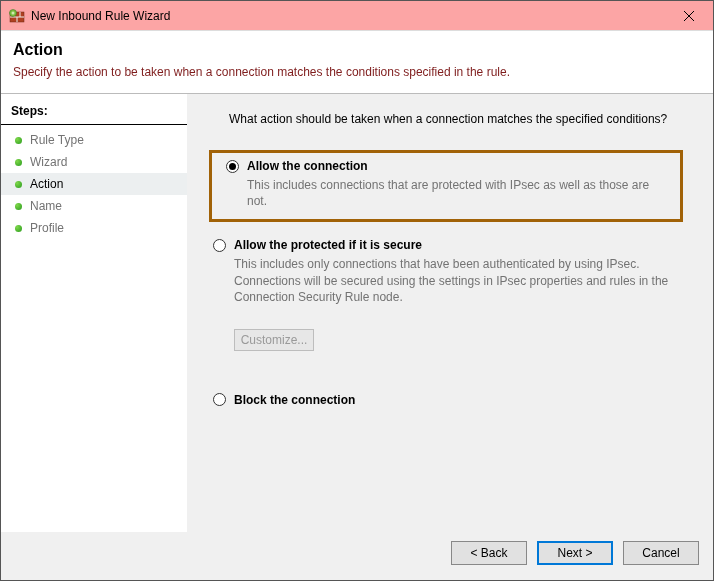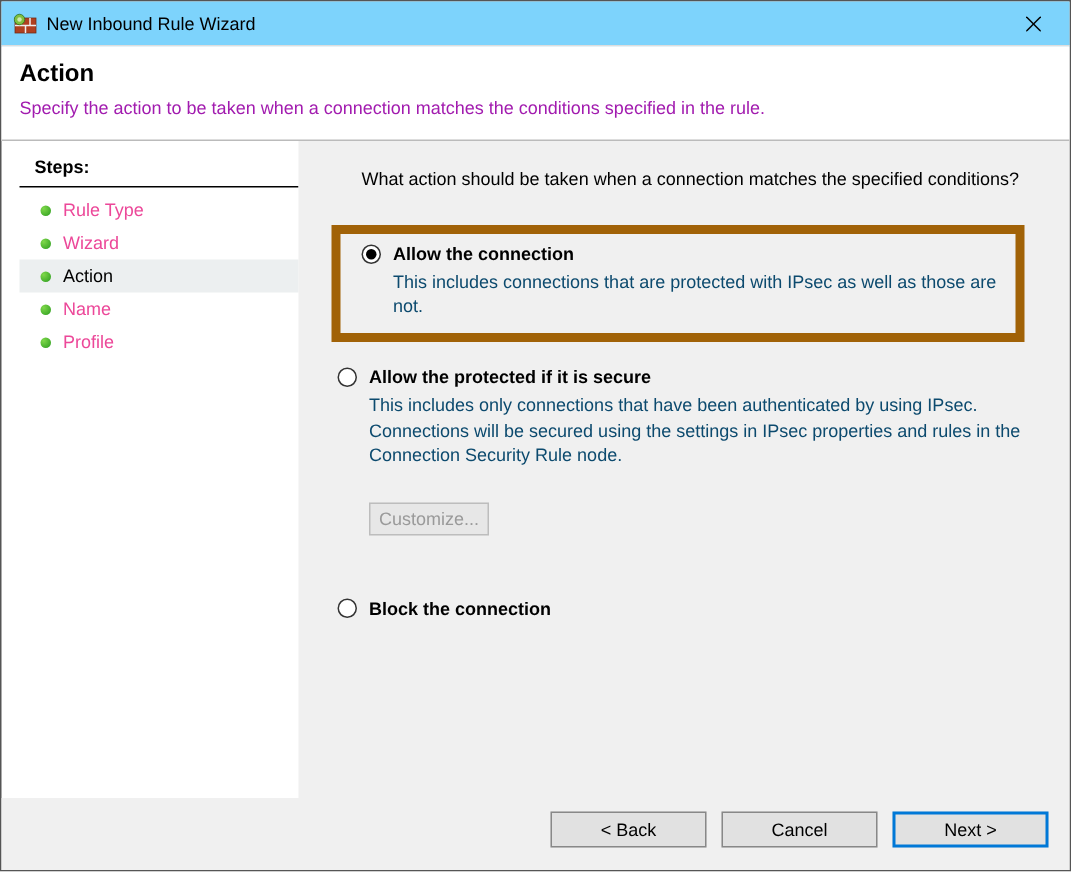--- a/index.html
+++ b/index.html
@@ -17,46 +17,45 @@
     display: flex;
     flex-direction: column;
     background: #fff;
   }
   .titlebar {
     height: 30px;
     display: flex;
     align-items: center;
     border-bottom: 1px solid #ddd;
     padding: 0 2px 0 8px;
-    background: #7dd3fc;
+    background: #fca5a5;
   }
   .titlebar .app-icon {
     width: 16px; height: 16px; margin-right: 6px;
     display: inline-flex; align-items: center; justify-content: center;
   }
   .titlebar .title { flex: 1; font-size: 12px; }
   .titlebar .close {
     width: 44px; height: 28px;
     display: flex; align-items: center; justify-content: center;
     font-size: 14px; color: #000;
   }
 
   .header {
     padding: 10px 12px 14px 12px;
     border-bottom: 1px solid #bbb;
     background: #fff;
   }
   .header h1 { margin: 0 0 6px 0; font-size: 16px; font-weight: bold; }
-  .header .subtitle { font-size: 12px; color: #a21caf; }
+  .header .subtitle { font-size: 12px; color: #7f1d1d; }
 
   .body {
     flex: 1;
     display: flex;
     min-height: 0;
-    padding-left: 12px;
   }
   .sidebar {
     width: 186px;
     background: #fff;
     border-right: 0;
     padding-top: 6px;
   }
   .steps-label {
     font-weight: bold;
     padding: 4px 10px 6px 10px;
@@ -70,36 +69,36 @@
     padding: 4px 10px 4px 14px;
     gap: 8px;
     font-size: 12px;
     cursor: pointer;
   }
   .step .bullet {
     width: 7px; height: 7px; border-radius: 50%;
     background: radial-gradient(circle at 30% 30%, #7fd84a, #2a9b1e);
     flex-shrink: 0;
   }
-  .step .label { color: #ec4899; }
+  .step .label { color: #737373; }
   .step.active { background: #eceff0; }
   .step.active .label { color: #000; }
 
   .main {
     flex: 1;
     background: #f0f0f0;
     padding: 18px 20px 10px 20px;
     display: flex;
     flex-direction: column;
   }
   .prompt { margin: 0 0 24px 22px; font-size: 12px; }
 
   .option-group { margin-bottom: 14px; }
   .highlight-box {
-    border: 6px solid #a16207;
+    border: 3px solid #a16207;
     padding: 6px 8px 10px 8px;
     margin: 0 10px 16px 2px;
   }
   .radio-row {
     display: flex;
     align-items: center;
     gap: 8px;
     padding-left: 6px;
   }
   .radio {
@@ -109,21 +108,21 @@
     flex-shrink: 0;
   }
   .radio.checked::after {
     content: ""; width: 7px; height: 7px; background: #000; border-radius: 50%;
   }
   .radio-label { font-weight: bold; font-size: 12px; }
   .option-desc {
     margin: 4px 0 0 27px;
     font-size: 12px;
     line-height: 1.35;
-    color: #0c4a6e;
+    color: #737373;
     max-width: 440px;
   }
   .customize-btn {
     margin: 24px 0 0 27px;
     width: 80px; height: 22px;
     border: 1px solid #bdbdbd;
     background: #e7e7e7;
     color: #9a9a9a;
     font-size: 12px;
     text-align: center;
@@ -134,21 +133,21 @@
   .footer {
     height: 48px;
     background: #f0f0f0;
     display: flex;
     align-items: center;
     justify-content: flex-end;
     gap: 10px;
     padding: 0 14px 6px 0;
   }
   .btn {
-    width: 104px; height: 24px;
+    width: 76px; height: 24px;
     border: 1px solid #888;
     background: #e1e1e1;
     font-size: 12px;
     display: inline-flex; align-items: center; justify-content: center;
     cursor: pointer;
   }
   .btn.default {
     border: 2px solid #0078d7;
     background: #e1e1e1;
   }
@@ -238,17 +237,17 @@
         </div>
       </div>
 
       <div style="flex:1"></div>
     </div>
 
   </div>
 
   <div class="footer">
     <div class="btn">&lt; Back</div>
+    <div class="btn default">Next &gt;</div>
     <div class="btn">Cancel</div>
-    <div class="btn default">Next &gt;</div>
   </div>
 
 </div>
 
 </body></html>

